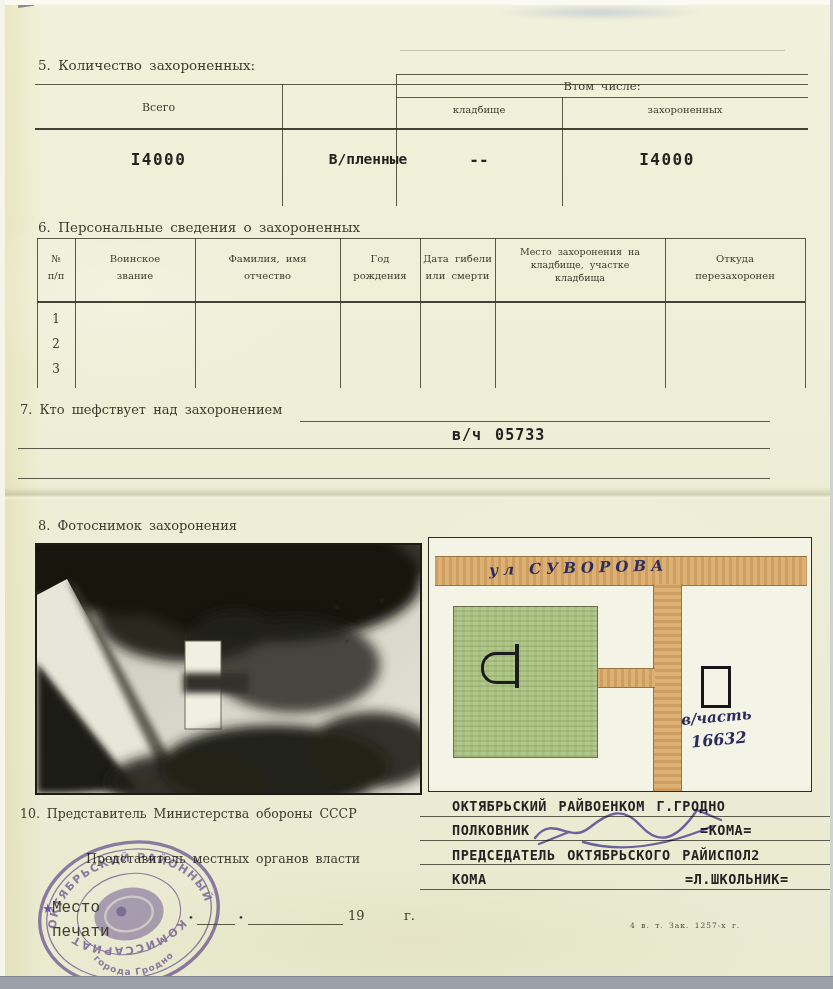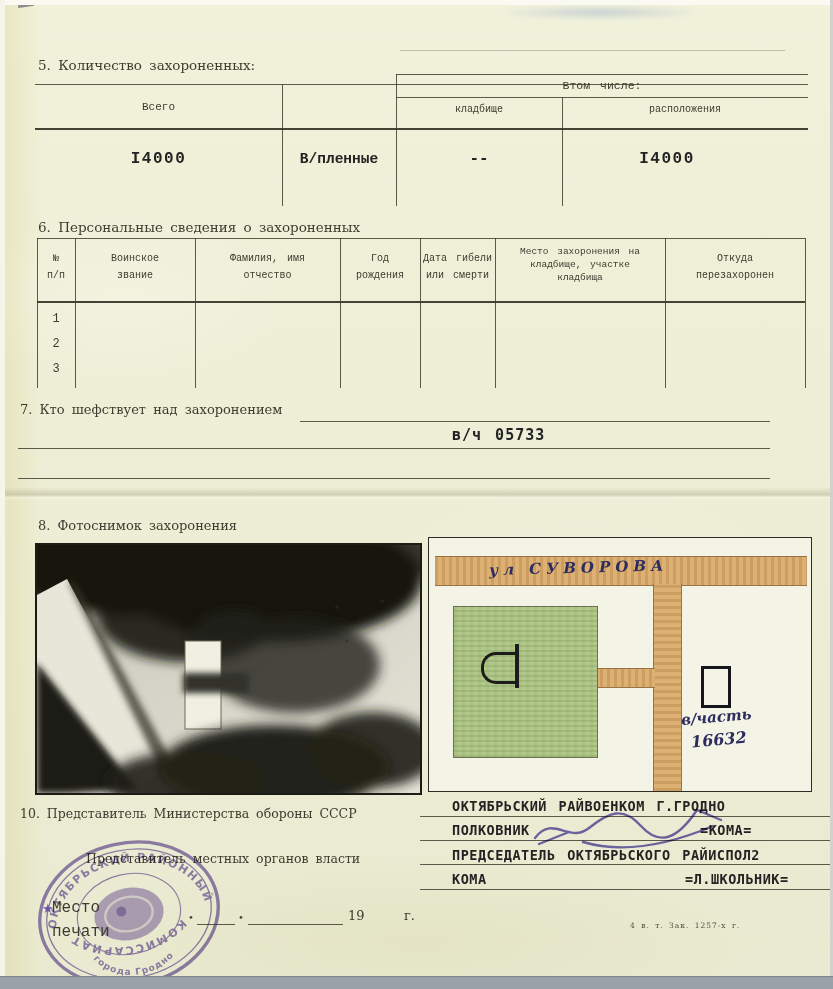--- a/index.html
+++ b/index.html
@@ -10,21 +10,21 @@
       radial-gradient(ellipse 300px 150px at 15% 30%, rgba(255,255,250,.25), transparent 60%),
       radial-gradient(ellipse 400px 200px at 70% 60%, rgba(255,255,245,.18), transparent 60%),
       radial-gradient(ellipse 500px 120px at 50% 95%, rgba(205,200,150,.20), transparent 70%),
       linear-gradient(90deg, rgba(212,202,125,.30) 0px, rgba(212,202,125,.18) 16px, rgba(212,202,125,0) 42px),
       linear-gradient(0deg, rgba(190,190,160,.12), rgba(255,255,248,.10));
   }
   .abs{position:absolute;}
   .t{position:absolute;font-family:"DejaVu Serif",serif;color:#3d3c2f;word-spacing:3px;}
   .mono{font-family:"DejaVu Sans Mono",monospace;font-weight:700;color:#232323;}
   .hand{font-family:"DejaVu Serif",serif;font-style:italic;font-weight:700;color:#2c2c5e;}
-  .ctr{text-align:center;font-family:Liberation Mono, monospace;}
+  .ctr{text-align:center;}
   .prl{white-space:pre-line;}
   .ln{position:absolute;border-top:1.6px solid rgba(58,56,40,.82);}
   .vln{position:absolute;border-left:1.6px solid rgba(58,56,40,.82);}
   .thick{position:absolute;border-top:2.6px solid rgba(50,48,35,.9);box-shadow:0 3px 0 -1.4px rgba(58,56,40,.45);}
   .crease{position:absolute;left:0;width:833px;height:14px;background:linear-gradient(to bottom, rgba(150,148,110,0), rgba(140,138,100,.30) 55%, rgba(255,255,245,.25) 75%, rgba(150,148,110,0));}
   .photo-frame{position:absolute;left:35px;top:543px;width:383px;height:248px;border:2.5px solid #1c1c16;background:#d6d6ca;}
   .schema-frame{position:absolute;left:428px;top:537px;width:382px;height:253px;border:1.6px solid #2e2d24;background:#f3f4e6;}
   .road{position:absolute;background:#ddb077;background-image:repeating-linear-gradient(90deg, rgba(186,136,70,.45) 0 3px, rgba(222,176,110,.35) 3px 7px);border-top:1px solid #9a7342;border-bottom:1px solid #9a7342;}
   .roadv{position:absolute;background:#ddb077;background-image:repeating-linear-gradient(0deg, rgba(186,136,70,.45) 0 3px, rgba(222,176,110,.35) 3px 7px);border-left:1px solid #9a7342;border-right:1px solid #9a7342;}
   .park{position:absolute;background-color:#b2c78c;background-image:repeating-linear-gradient(0deg, rgba(116,148,76,.28) 0 2px, rgba(255,255,255,0) 2px 5px),repeating-linear-gradient(90deg, rgba(116,148,76,.14) 0 3px, rgba(255,255,255,0) 3px 8px);border:1px solid rgba(88,88,58,.75);}
@@ -50,24 +50,24 @@
   <div class="ln" style="left:396px;top:74px;width:412px;"></div>
   <div class="ln" style="left:396px;top:97px;width:412px;"></div>
   <div class="thick" style="left:35px;top:128px;width:773px;"></div>
   <div class="vln" style="left:282px;top:84px;height:122px;"></div>
   <div class="vln" style="left:396px;top:74px;height:132px;"></div>
   <div class="vln" style="left:562px;top:97px;height:109px;"></div>
 
   <div class="t ctr" style="left:35px;top:101px;width:247px;font-size:11px;">Всего</div>
   <div class="t ctr" style="left:396px;top:79px;width:412px;font-size:11.5px;">Втом числе:</div>
   <div class="t ctr" style="left:396px;top:104px;width:166px;font-size:10px;">кладбище</div>
-  <div class="t ctr" style="left:562px;top:104px;width:246px;font-size:10px;">расположения</div>
+  <div class="t ctr" style="left:562px;top:104px;width:246px;font-size:10px;">захороненных</div>
 
   <div class="t mono ctr" style="left:35px;top:150px;width:247px;font-size:16px;letter-spacing:1.5px;">I4000</div>
-  <div class="t mono ctr" style="left:282px;top:151px;width:114px;font-size:14.5px;">В/пленные</div>
+  <div class="t mono ctr" style="left:282px;top:151px;width:114px;font-size:14.5px;padding-left:29px;">В/пленные</div>
   <div class="t mono ctr" style="left:396px;top:150px;width:166px;font-size:16px;">--</div>
   <div class="t mono ctr" style="left:562px;top:150px;width:210px;font-size:16px;letter-spacing:1.5px;">I4000</div>
 
   <div class="t" style="left:38px;top:219px;font-size:13.5px;">6. Персональные сведения о захороненных</div>
 
   <div class="ln" style="left:37px;top:238px;width:768px;"></div>
   <div class="thick" style="left:37px;top:301px;width:768px;"></div>
   <div class="vln" style="left:37px;top:238px;height:150px;"></div>
   <div class="vln" style="left:75px;top:238px;height:150px;"></div>
   <div class="vln" style="left:195px;top:238px;height:150px;"></div>

